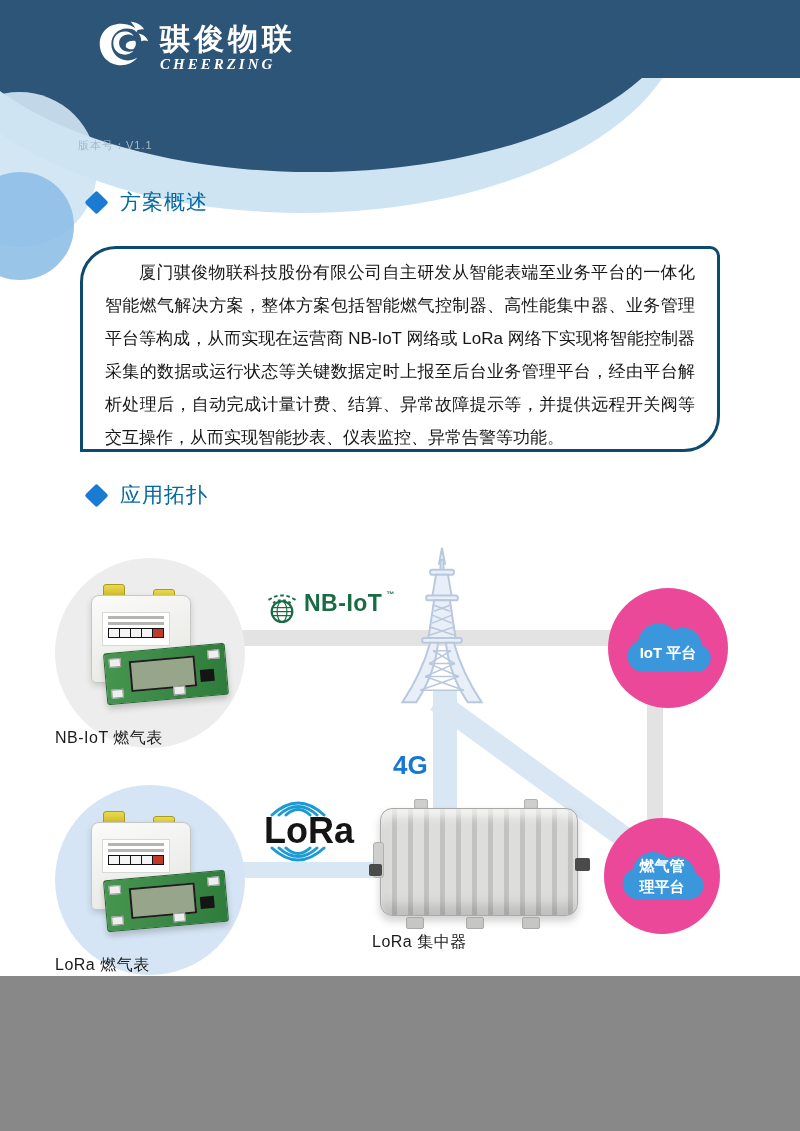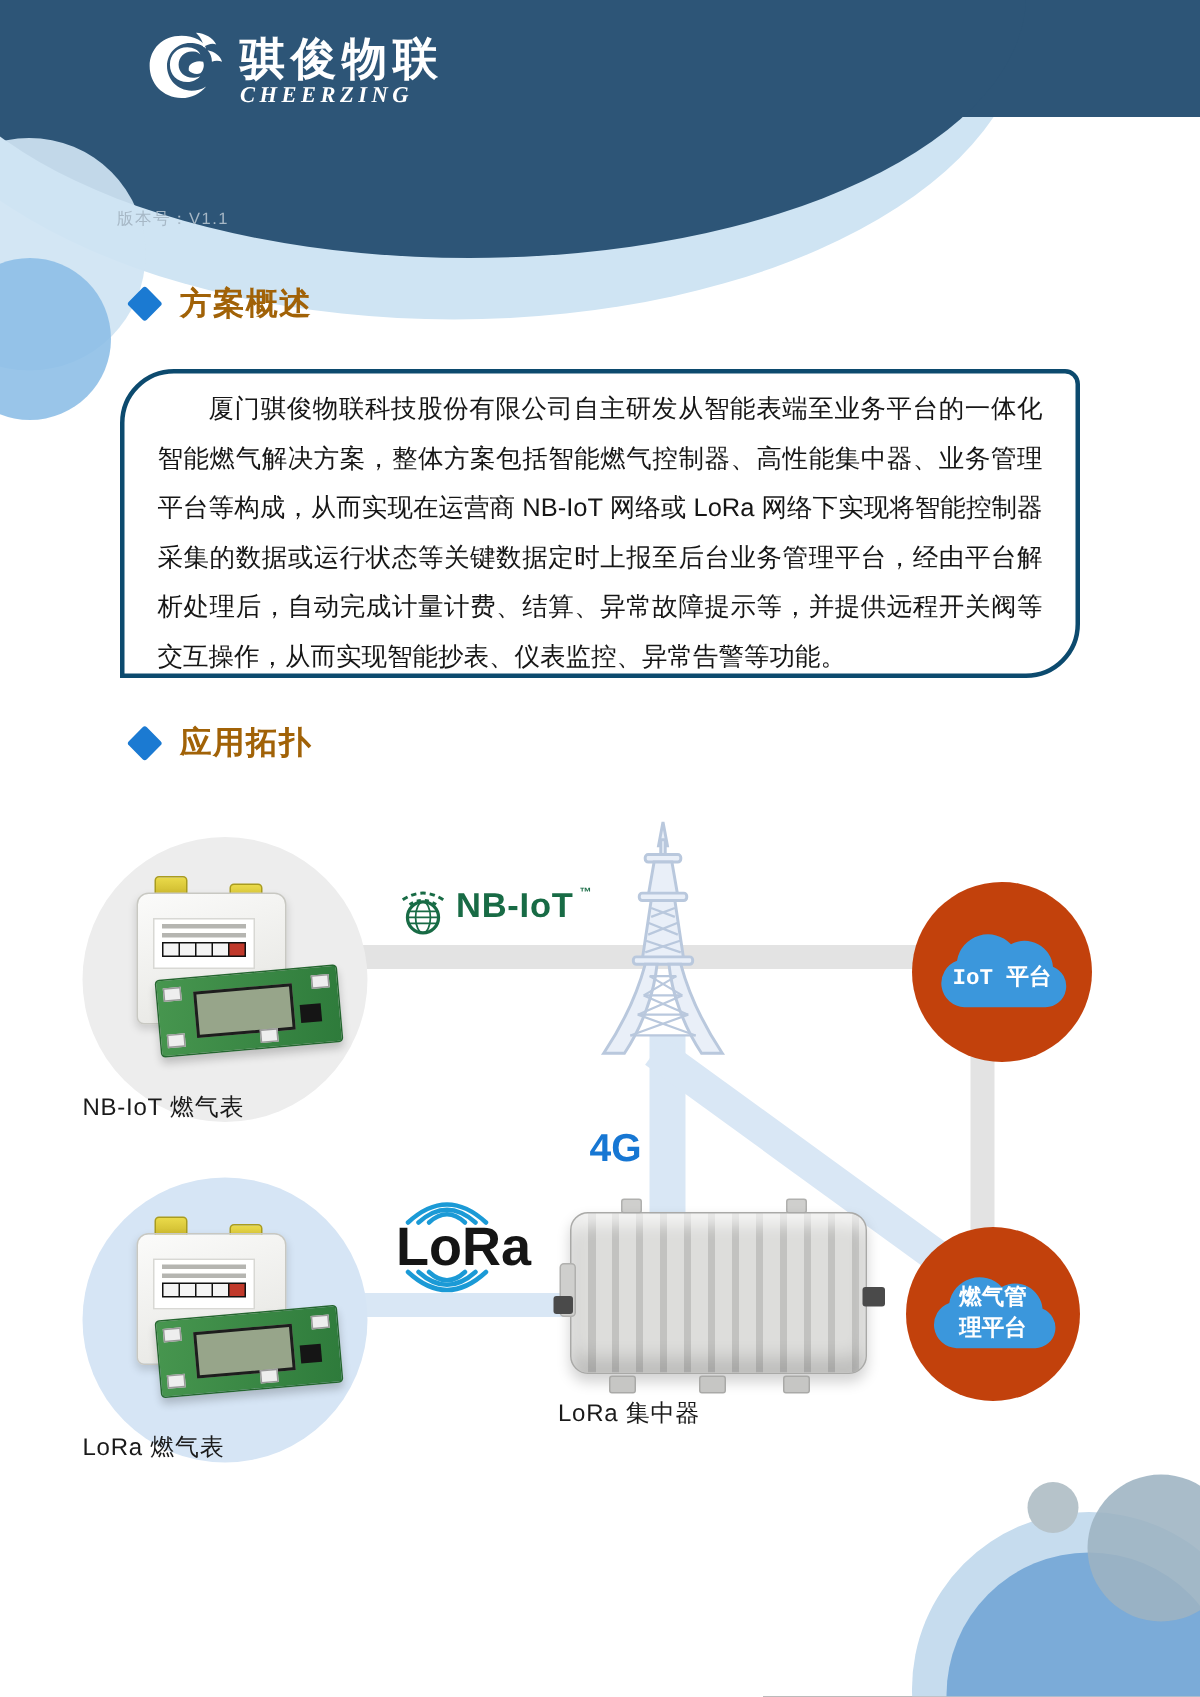--- a/index.html
+++ b/index.html
@@ -1,36 +1,36 @@
 <!DOCTYPE html>
 <html><head>
 <meta charset="utf-8">
 <style>
   html,body{margin:0;padding:0;background:#888;}
-  .page{position:relative;width:800px;height:1131px;background:#fff;overflow:hidden;
+  .page{position:relative;width:800px;height:976px;background:#fff;overflow:hidden;
         font-family:"Liberation Sans",sans-serif;margin:0 auto;}
 
   
   .h-ring{position:absolute;left:-80px;top:-195px;width:765px;height:408px;border-radius:50%;background:#cfe4f3;}
   .h-bar{position:absolute;left:0;top:0;width:800px;height:78px;background:#2d5577;}
   .h-blob{position:absolute;left:-58px;top:-178px;width:742px;height:350px;border-radius:50%;background:#2d5577;}
   .deco-l1{position:absolute;left:-58px;top:92px;width:155px;height:155px;border-radius:50%;background:#cfe4f3;opacity:.92;}
   .deco-l2{position:absolute;left:-34px;top:172px;width:108px;height:108px;border-radius:50%;background:#8bbde6;opacity:.88;}
 
   .logo{position:absolute;left:92px;top:18px;display:flex;align-items:center;gap:10px;}
   .logo-text{display:flex;flex-direction:column;line-height:1.05;}
   .brand-cn{color:#fff;font-size:30px;font-weight:bold;letter-spacing:4px;}
   .brand-en{color:#fff;font-size:15px;font-weight:bold;font-style:italic;letter-spacing:3px;
             font-family:"Liberation Serif",serif;margin-top:2px;}
   .version{position:absolute;left:78px;top:138px;font-size:11px;color:#a7b8c6;letter-spacing:1px;}
 
   
   .sec{position:absolute;display:flex;align-items:center;gap:15px;}
   .sec .diamond{width:17px;height:17px;background:#1b7ad2;transform:rotate(45deg);border-radius:2px;}
-  .sec .t{font-size:21px;font-weight:bold;color:#a16207;letter-spacing:1px;}
+  .sec .t{font-size:21px;font-weight:normal;color:#0369a1;letter-spacing:1px;}
   .sec-overview{left:88px;top:188px;}
   .sec-topology{left:88px;top:481px;}
 
   
   .overview-box{position:absolute;left:80px;top:246px;width:640px;height:206px;box-sizing:border-box;
                 border:3px solid #0c4a6e;border-radius:36px 10px 36px 0;padding:7px 22px 0 22px;}
   .overview-text{font-size:17px;line-height:33px;color:#161616;text-align:justify;text-indent:2em;}
 
   
   .topo{position:absolute;left:0;top:540px;width:800px;height:470px;}
@@ -39,21 +39,21 @@
   .line-lb{background:#d9e7f5;}
   .l-h1{left:235px;top:90px;width:395px;height:16px;}
   .l-v1{left:647px;top:158px;width:16px;height:182px;}
   .l-v2{left:433px;top:150px;width:24px;height:140px;}
   .l-d1{left:443px;top:152px;width:258px;height:22px;transform:rotate(36deg);transform-origin:0 0;}
   .l-h2{left:238px;top:322px;width:148px;height:16px;}
 
   .node-circle{position:absolute;border-radius:50%;}
   .nb-circle{left:55px;top:18px;width:190px;height:190px;background:#ededed;}
   .lora-circle{left:55px;top:245px;width:190px;height:190px;background:#d6e5f5;}
-  .cloud-circle{background:#c2410c;font-family:Liberation Mono, monospace;}
+  .cloud-circle{background:#ec4899;}
   .iot-circle{left:608px;top:48px;width:120px;height:120px;}
   .gas-circle{left:604px;top:278px;width:116px;height:116px;}
   .cloud-wrap{position:absolute;left:50%;top:50%;transform:translate(-50%,-50%);}
   .cloud-label{position:absolute;left:0;top:0;width:100%;height:100%;display:flex;flex-direction:column;
                justify-content:center;align-items:center;color:#fff;font-weight:bold;font-size:15px;line-height:21px;}
   .iot-circle .cloud-label{padding-top:8px;box-sizing:border-box;}
 
   .node-label{position:absolute;font-size:16px;color:#1a1a1a;text-align:left;letter-spacing:.5px;}
   .nb-label{left:55px;top:188px;width:190px;}
   .lora-label{left:55px;top:415px;width:190px;}

